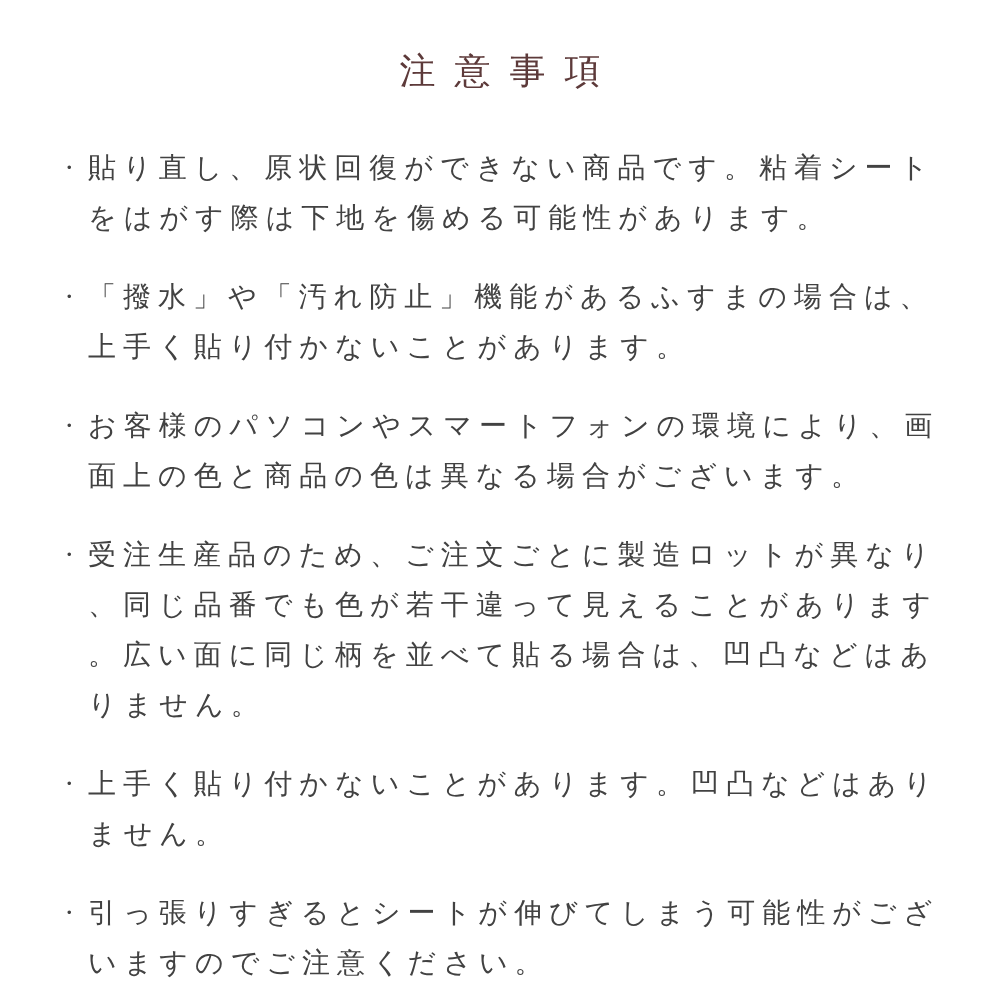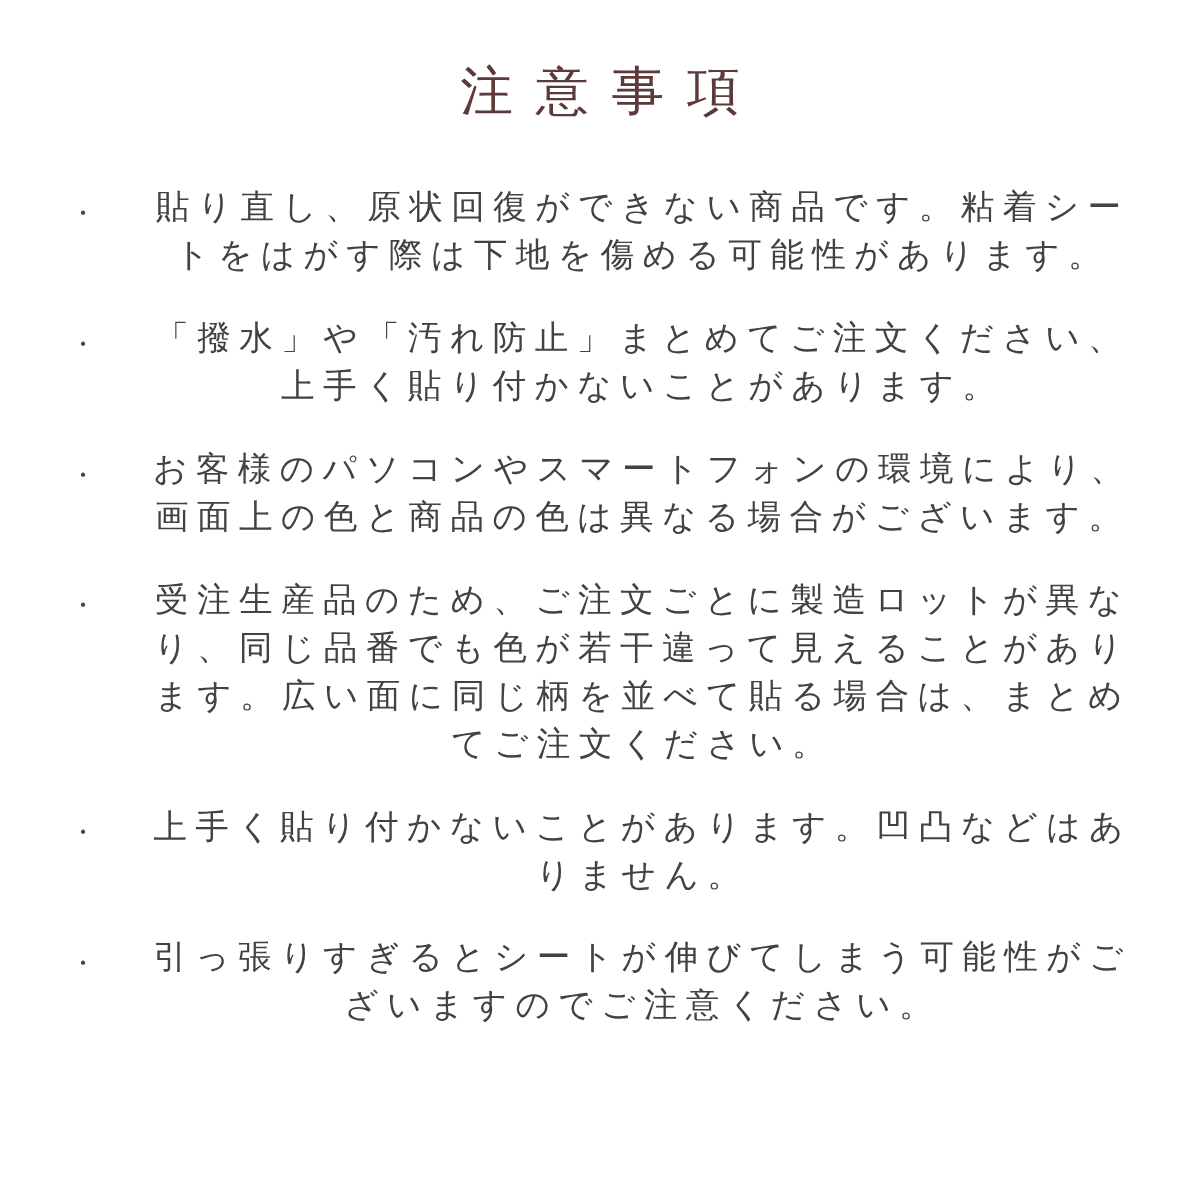--- a/index.html
+++ b/index.html
@@ -14,21 +14,21 @@
     font-family: "Liberation Sans", "DejaVu Sans", sans-serif;
   }
   .page {
     width: 1000px;
     height: 1000px;
     box-sizing: border-box;
     padding-top: 48px;
   }
   .page-title {
     text-align: center;
-    font-size: 44px;
+    font-size: 36px;
     font-weight: 400;
     color: #5d3a3a;
     letter-spacing: 19px;
     padding-left: 19px; 
     margin: 0 0 48px 0;
     line-height: 1.3;
   }
   .notes-list {
     list-style: none;
     margin: 0;
@@ -46,50 +46,49 @@
     width: 30px;
     font-size: 22px;
     line-height: 50px;
     color: #424242;
     letter-spacing: 0;
   }
   .note-text {
     flex: 1 1 auto;
     max-width: 852px;
     font-size: 28px;
-    line-height: 40px;
+    line-height: 50px;
     letter-spacing: 7px;
-    text-align: center;
+    text-align: left;
     word-break: break-all;
     line-break: anywhere;
-    margin-left: 37px;
   }
 </style>
 </head>
 <body>
 
 <div class="page">
   <h1 class="page-title">注意事項</h1>
 
   <ul class="notes-list">
     <li class="note-item">
       <span class="note-bullet">・</span>
       <span class="note-text">貼り直し、原状回復ができない商品です。粘着シートをはがす際は下地を傷める可能性があります。</span>
     </li>
     <li class="note-item">
       <span class="note-bullet">・</span>
-      <span class="note-text">「撥水」や「汚れ防止」まとめてご注文ください、上手く貼り付かないことがあります。</span>
+      <span class="note-text">「撥水」や「汚れ防止」機能があるふすまの場合は、上手く貼り付かないことがあります。</span>
     </li>
     <li class="note-item">
       <span class="note-bullet">・</span>
       <span class="note-text">お客様のパソコンやスマートフォンの環境により、画面上の色と商品の色は異なる場合がございます。</span>
     </li>
     <li class="note-item">
       <span class="note-bullet">・</span>
-      <span class="note-text">受注生産品のため、ご注文ごとに製造ロットが異なり、同じ品番でも色が若干違って見えることがあります。広い面に同じ柄を並べて貼る場合は、まとめてご注文ください。</span>
+      <span class="note-text">受注生産品のため、ご注文ごとに製造ロットが異なり、同じ品番でも色が若干違って見えることがあります。広い面に同じ柄を並べて貼る場合は、凹凸などはありません。</span>
     </li>
     <li class="note-item">
       <span class="note-bullet">・</span>
       <span class="note-text">上手く貼り付かないことがあります。凹凸などはありません。</span>
     </li>
     <li class="note-item">
       <span class="note-bullet">・</span>
       <span class="note-text">引っ張りすぎるとシートが伸びてしまう可能性がございますのでご注意ください。</span>
     </li>
   </ul>

